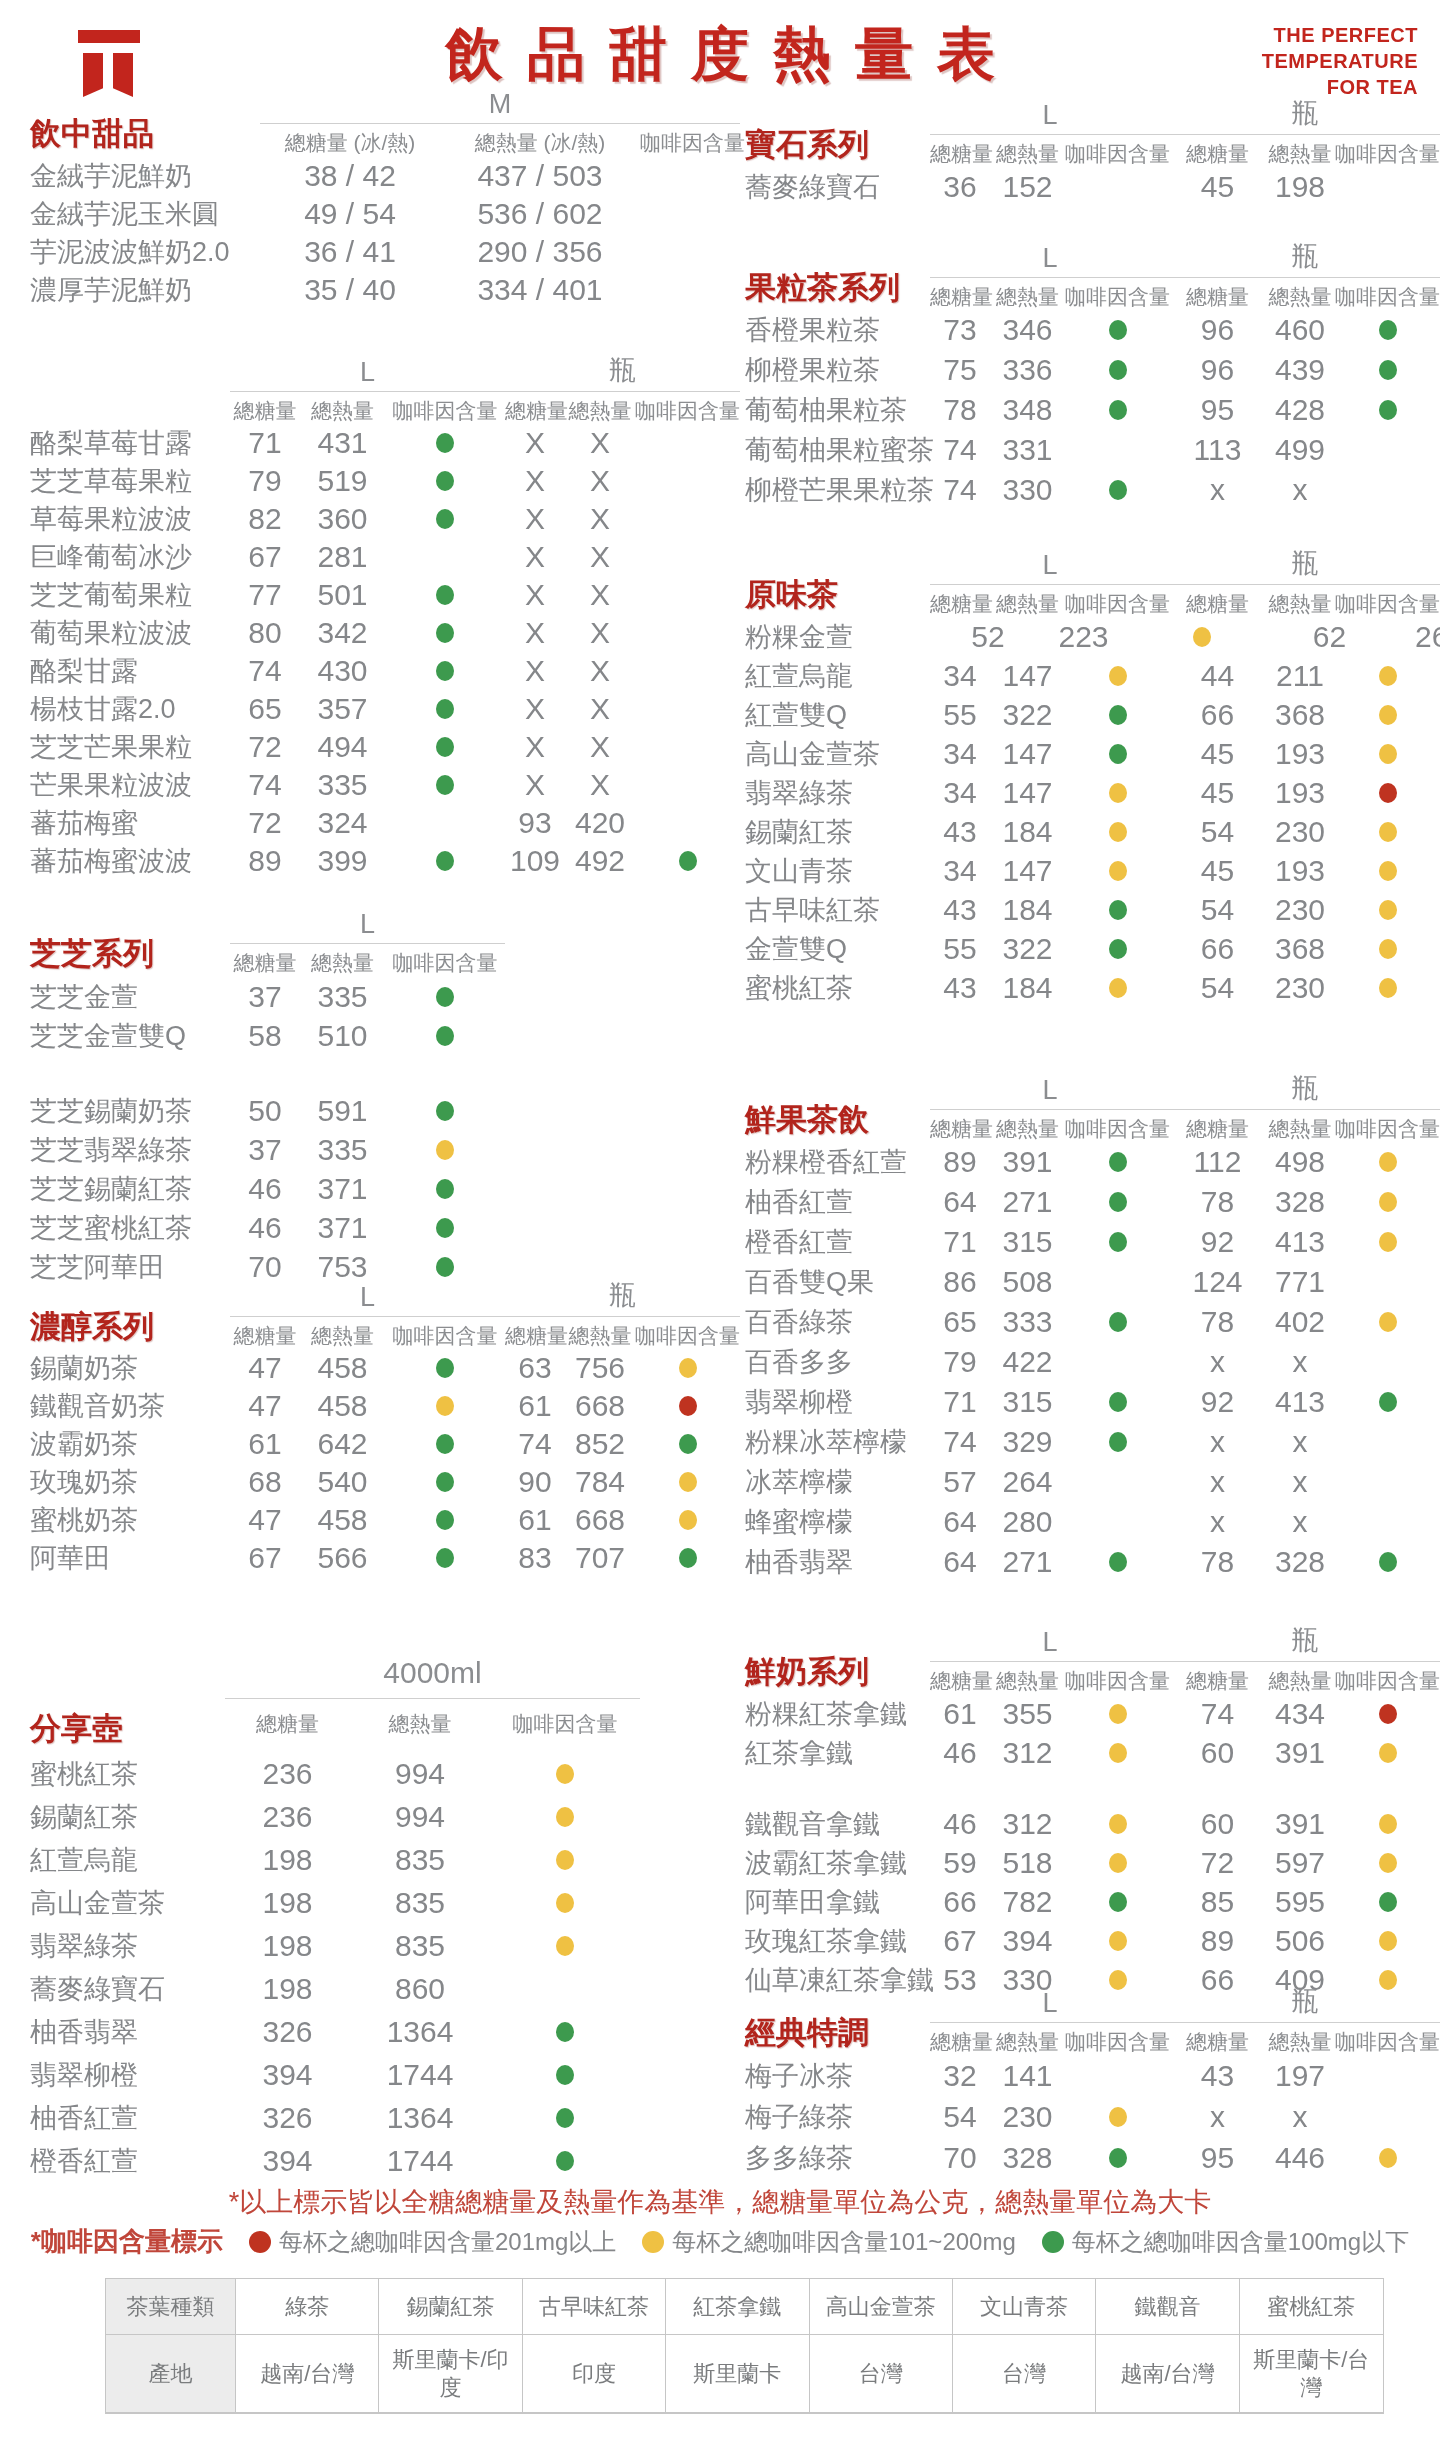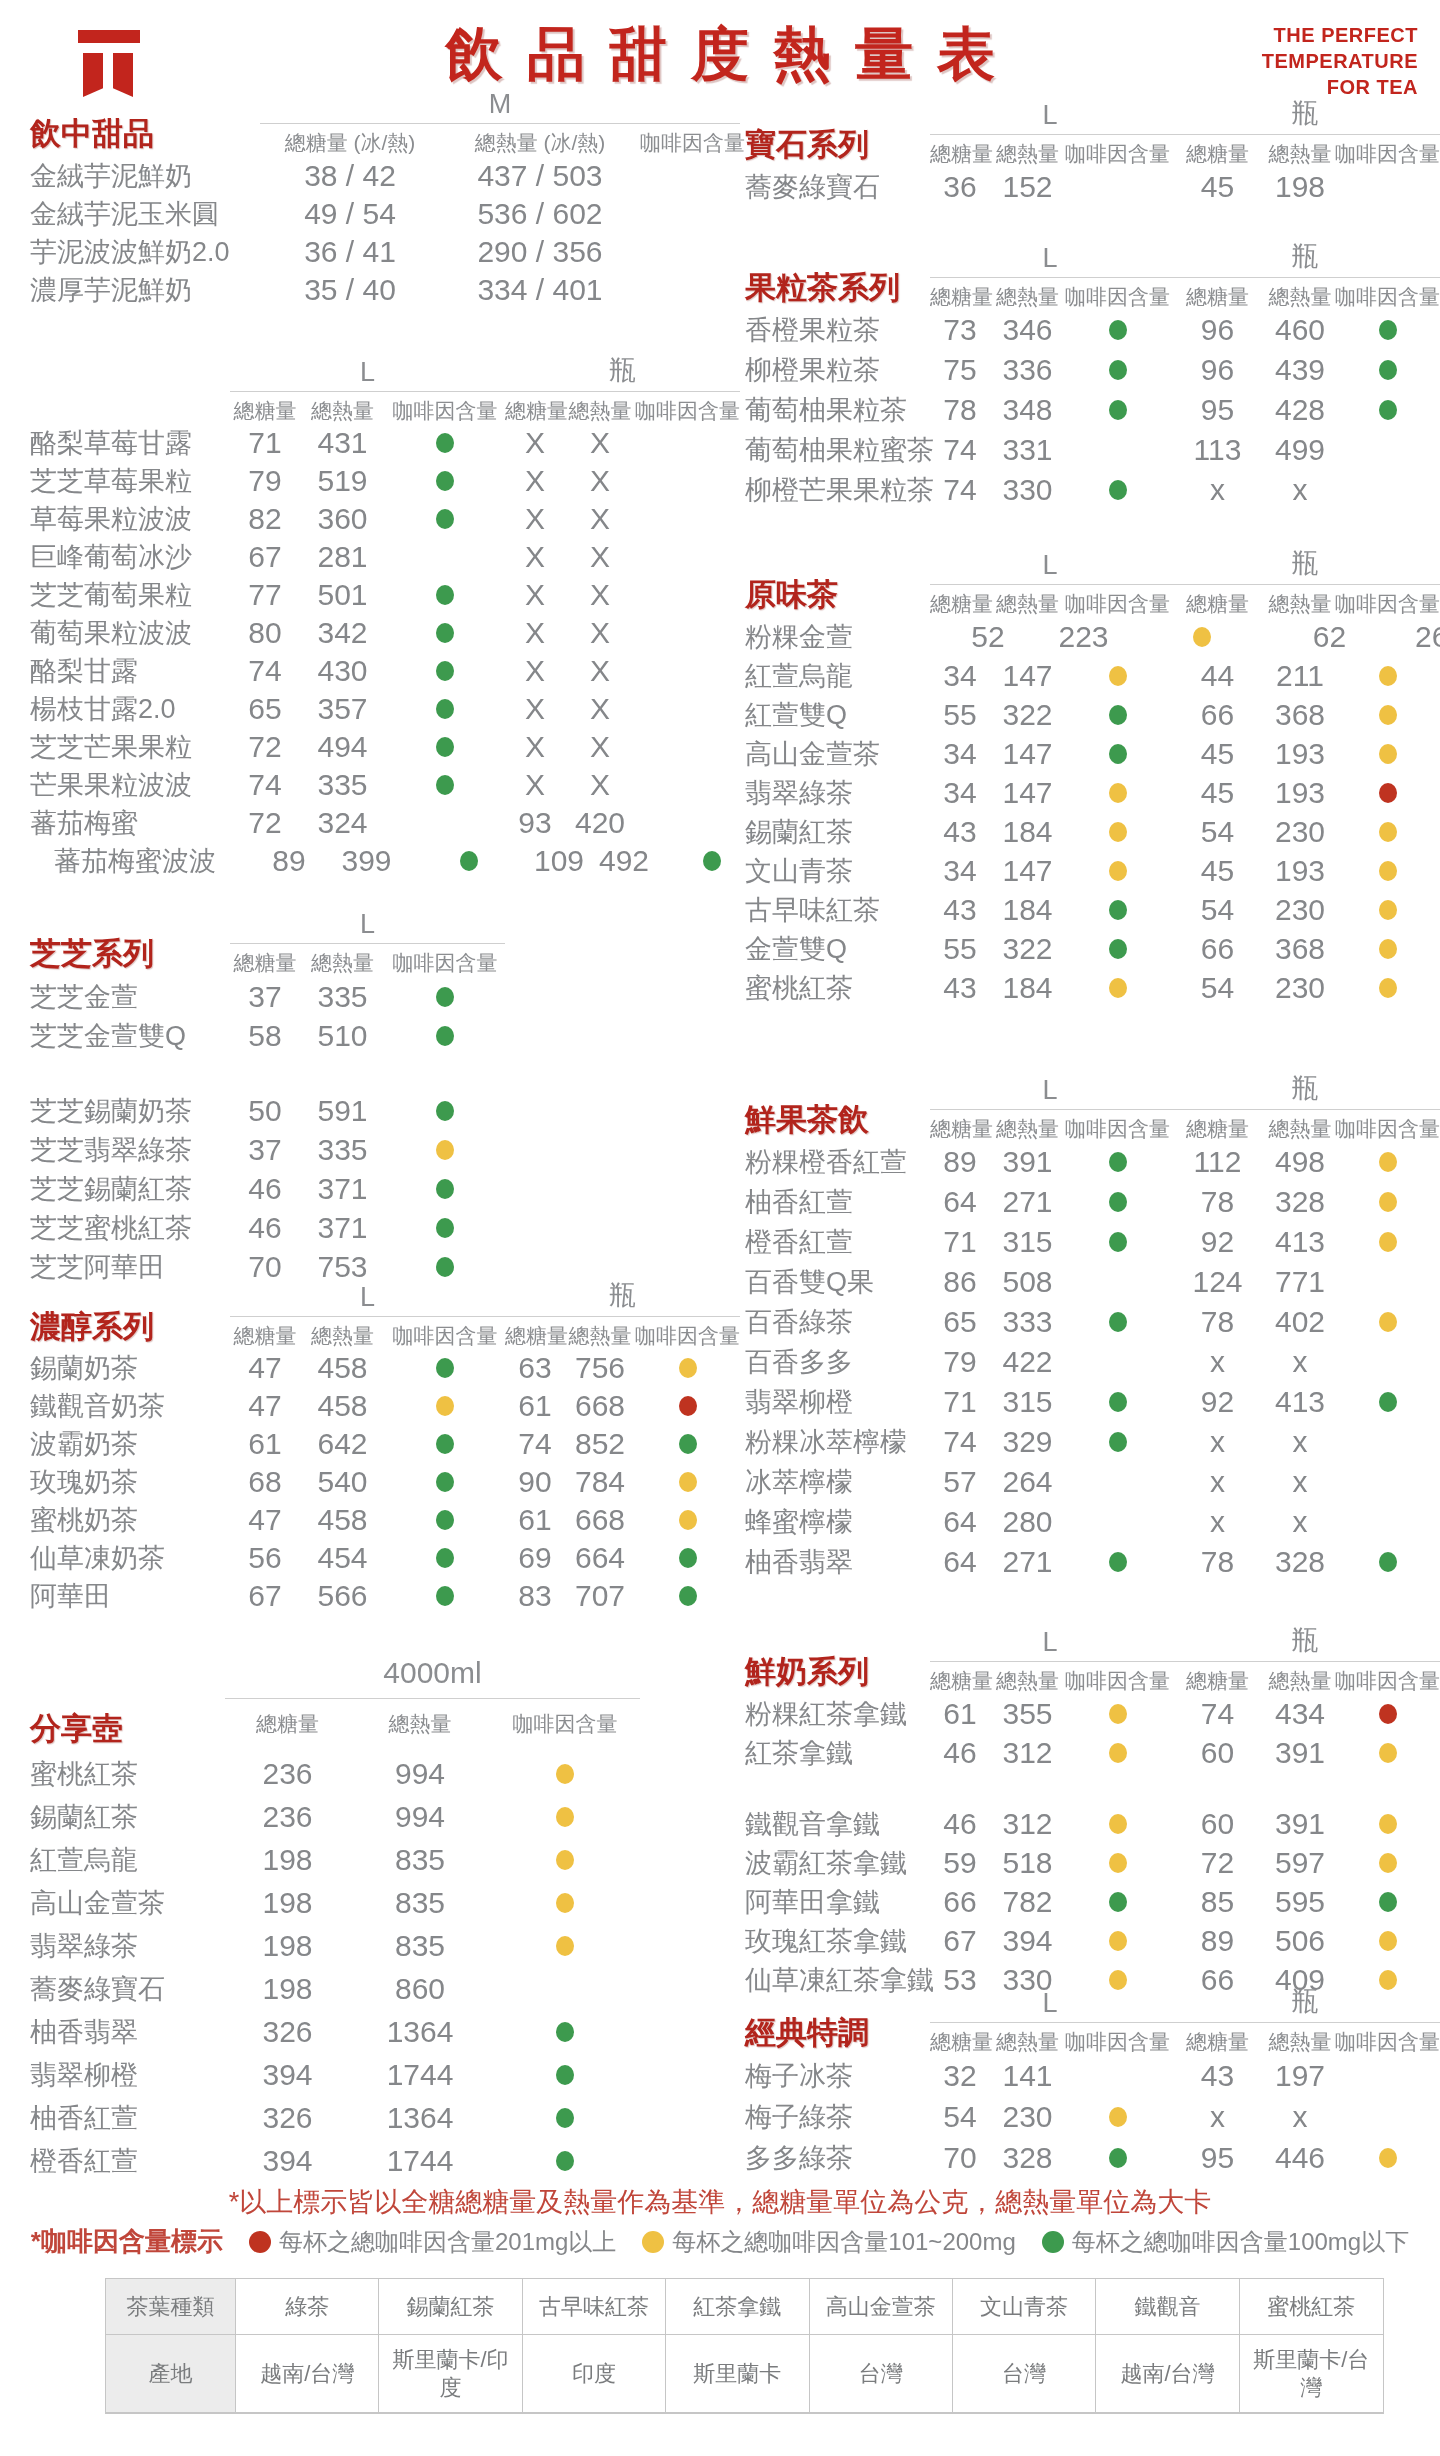--- a/index.html
+++ b/index.html
@@ -225,21 +225,21 @@
       </div>
       <div class="row" style="grid-template-columns: 200px 70px 85px 120px 60px 70px 105px; height: 38px;">
         <div class="dname">蕃茄梅蜜</div>
         <div class="val">72</div>
         <div class="val">324</div>
         <div class="caf"></div>
         <div class="val">93</div>
         <div class="val">420</div>
         <div class="caf"></div>
       </div>
-      <div class="row" style="grid-template-columns: 200px 70px 85px 120px 60px 70px 105px; height: 38px; margin-left: 24px;">
+      <div class="row" style="grid-template-columns: 200px 70px 85px 120px 60px 70px 105px; height: 38px;">
         <div class="dname">蕃茄梅蜜波波</div>
         <div class="val">89</div>
         <div class="val">399</div>
         <div class="caf"><span class="dot green"></span></div>
         <div class="val">109</div>
         <div class="val">492</div>
         <div class="caf"><span class="dot green"></span></div>
       </div>
     </section>
     <section class="tbl" style="top: 905px;">
@@ -357,29 +357,20 @@
         <div class="caf"><span class="dot yellow"></span></div>
       </div>
       <div class="row" style="grid-template-columns: 200px 70px 85px 120px 60px 70px 105px; height: 38px;">
         <div class="dname">蜜桃奶茶</div>
         <div class="val">47</div>
         <div class="val">458</div>
         <div class="caf"><span class="dot green"></span></div>
         <div class="val">61</div>
         <div class="val">668</div>
         <div class="caf"><span class="dot yellow"></span></div>
-      </div>
-      <div class="row" style="grid-template-columns: 200px 70px 85px 120px 60px 70px 105px; height: 38px;">
-        <div class="dname">仙草凍奶茶</div>
-        <div class="val">56</div>
-        <div class="val">454</div>
-        <div class="caf"><span class="dot green"></span></div>
-        <div class="val">69</div>
-        <div class="val">664</div>
-        <div class="caf"><span class="dot green"></span></div>
       </div>
       <div class="row" style="grid-template-columns: 200px 70px 85px 120px 60px 70px 105px; height: 38px;">
         <div class="dname">阿華田</div>
         <div class="val">67</div>
         <div class="val">566</div>
         <div class="caf"><span class="dot green"></span></div>
         <div class="val">83</div>
         <div class="val">707</div>
         <div class="caf"><span class="dot green"></span></div>
       </div>

